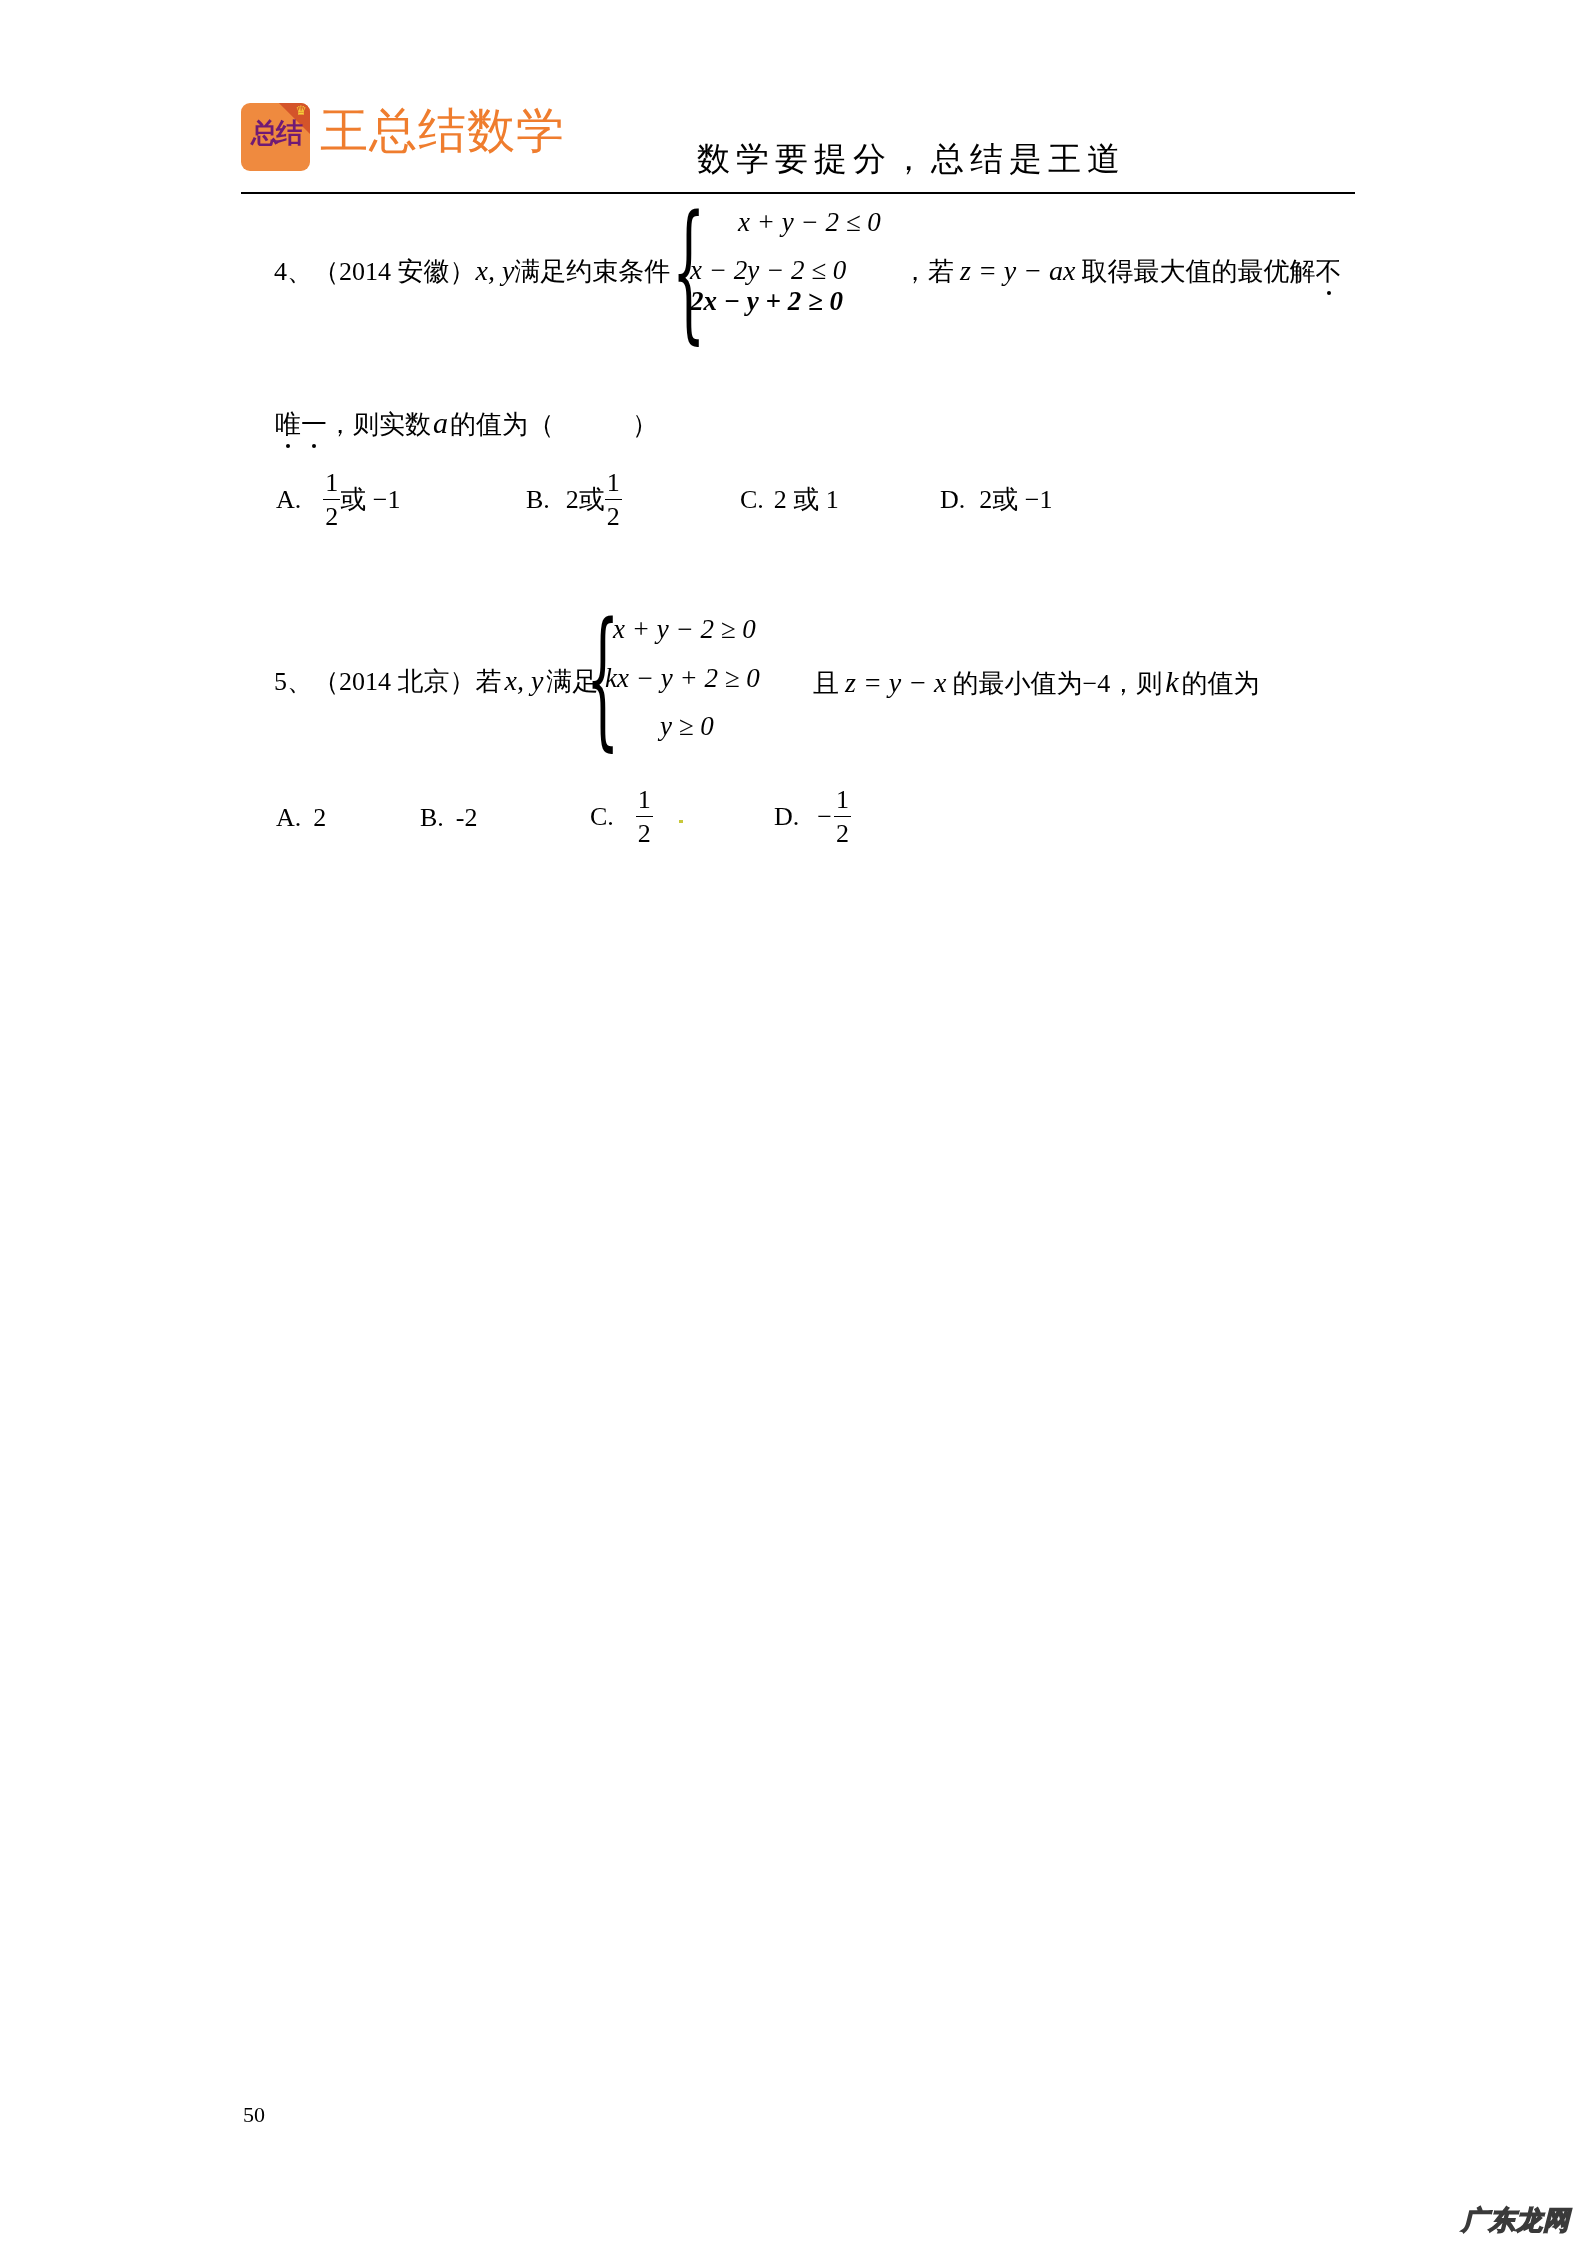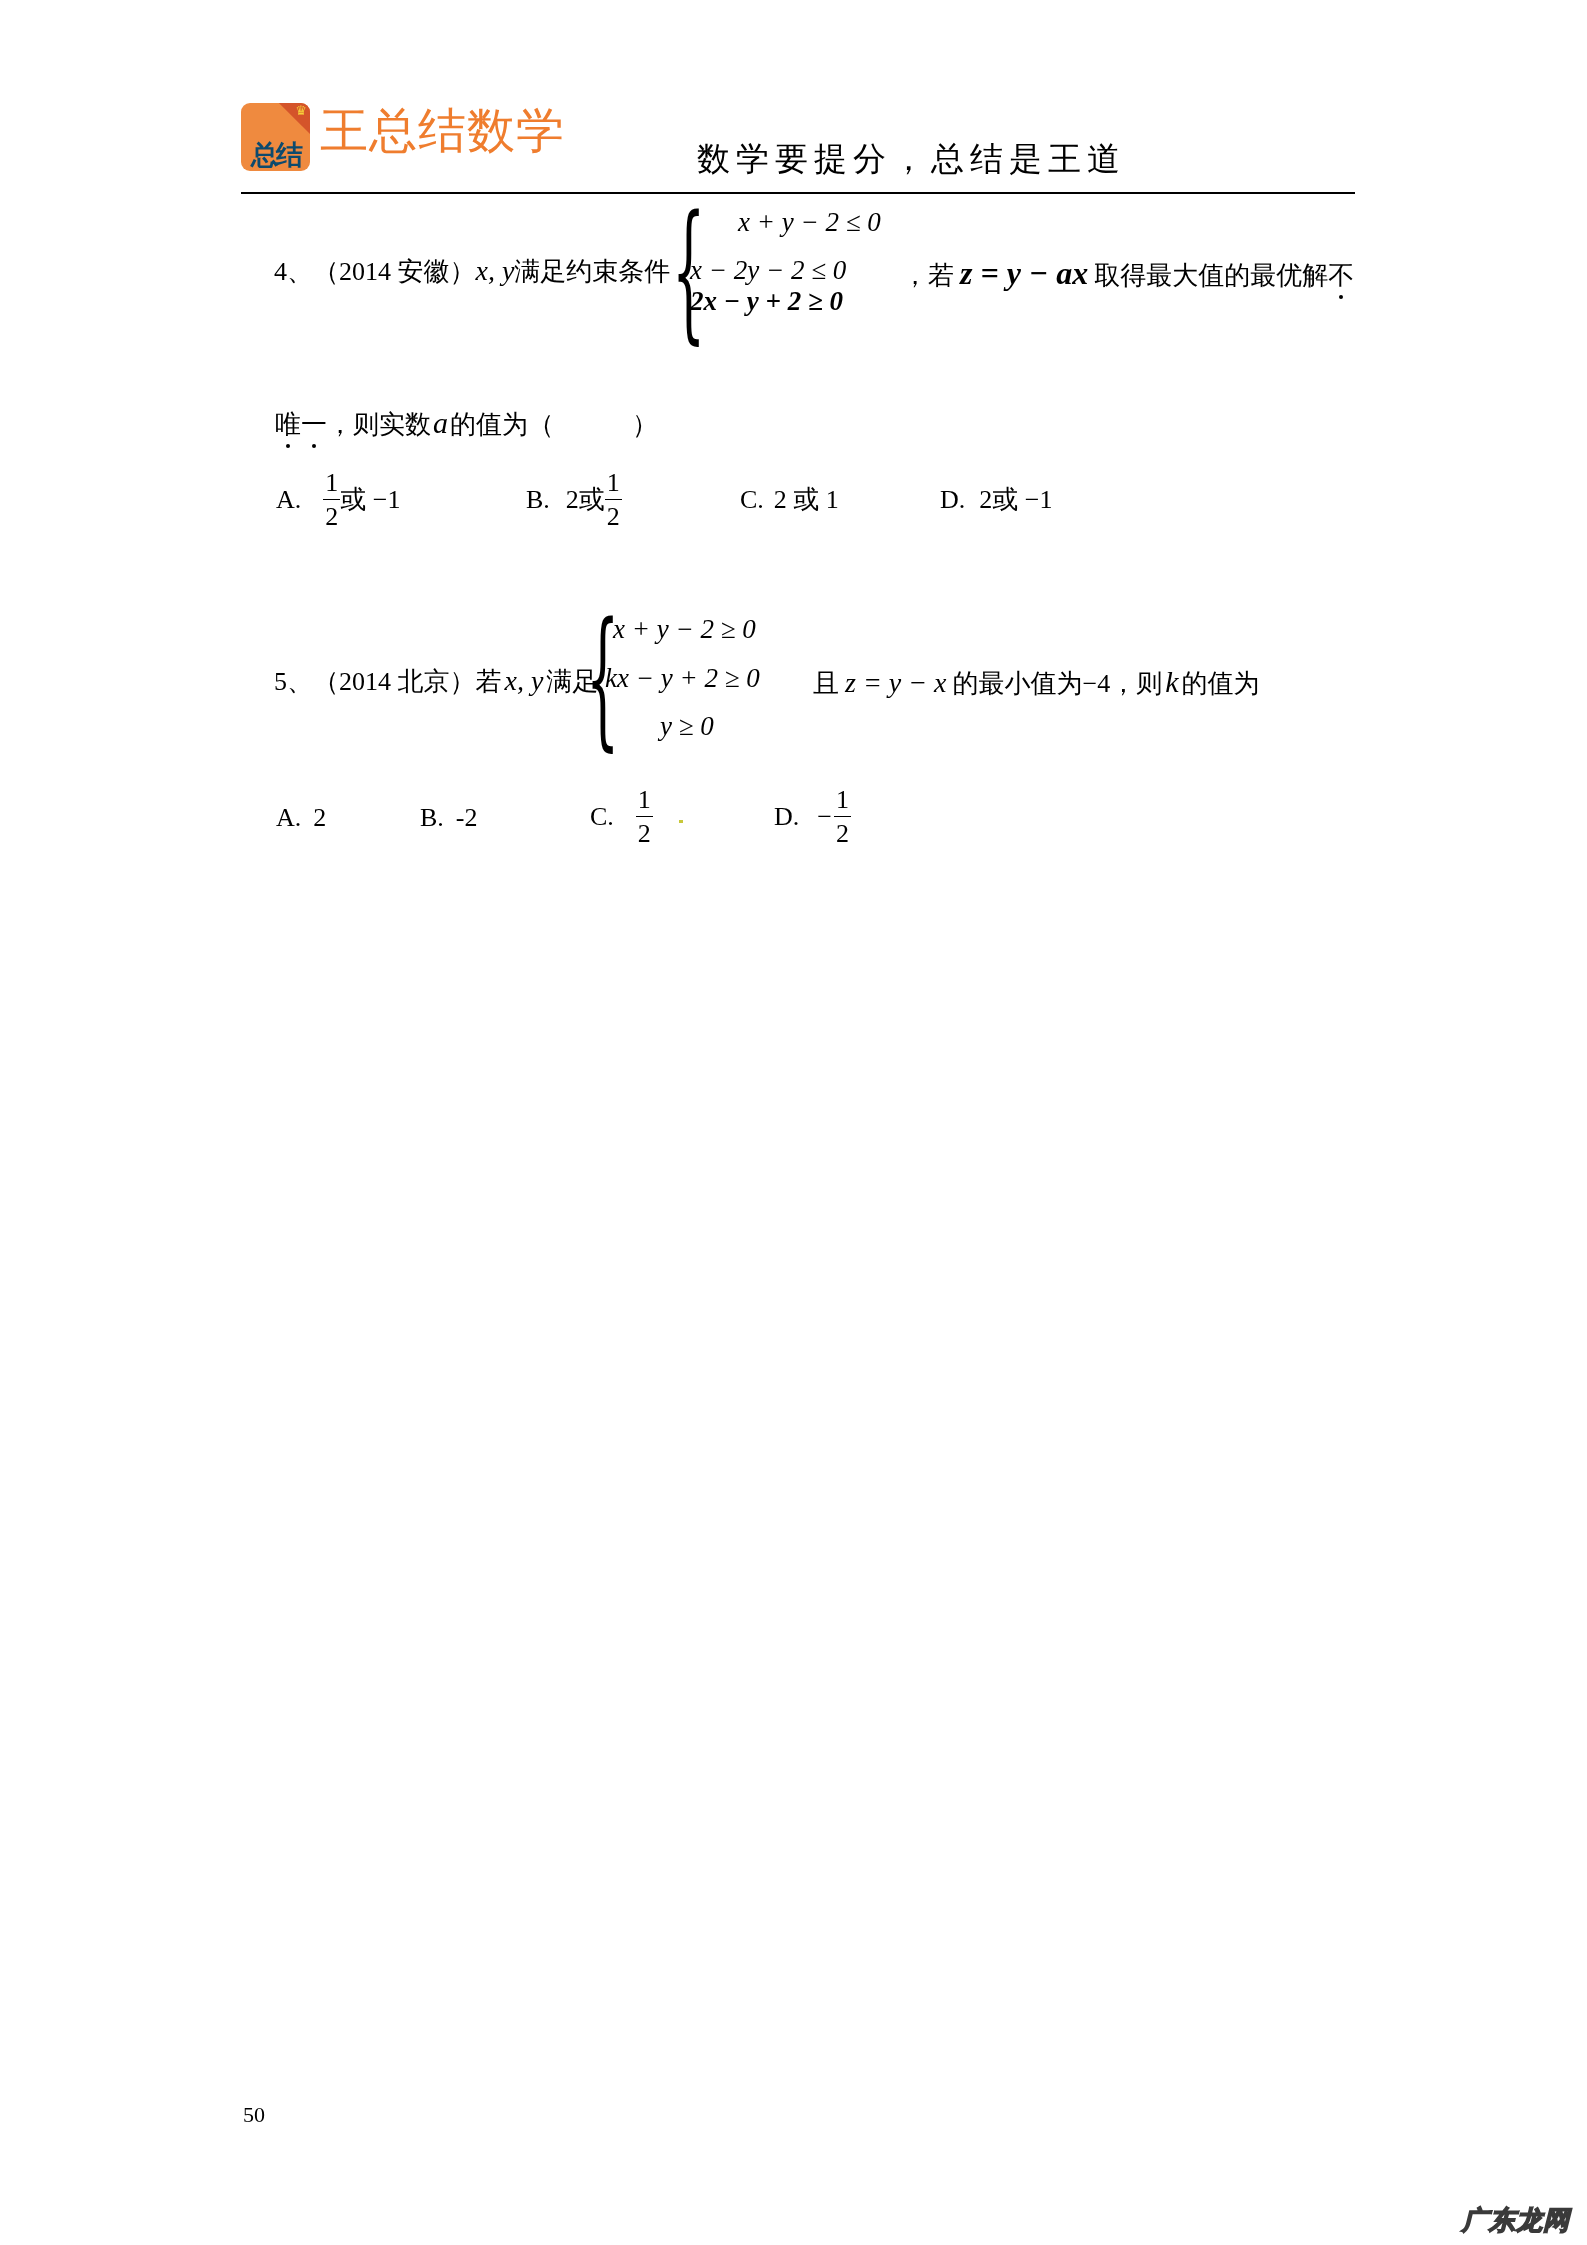--- a/index.html
+++ b/index.html
@@ -8,22 +8,22 @@
   .abs { position: absolute; }
 
   
   .logo-icon { left: 241px; top: 103px; width: 69px; height: 68px; border-radius: 9px;
                background: #ef8a3f; overflow: hidden; }
   .logo-icon .corner { position: absolute; right: -22px; top: -22px; width: 44px; height: 44px;
                background: #d4542a; transform: rotate(45deg); }
   .logo-icon .crown { position: absolute; right: 3px; top: 1px; font-size: 13px; color: #f7d23a;
                font-family: "DejaVu Sans", sans-serif; line-height: 1; }
   .logo-icon .glyph { position: absolute; left: 3px; top: 17px; width: 64px; text-align: center;
-               color: #0c4a6e; font-family: Liberation Mono, monospace; font-size: 27px; font-weight: bold;
-               letter-spacing: -2px; line-height: 1; margin-top: 24px; }
+               color: #701a75; font-family: Liberation Sans, sans-serif; font-size: 27px; font-weight: bold;
+               letter-spacing: -2px; line-height: 1; }
   .logo-text { left: 320px; top: 106px; font-family: "DejaVu Sans", sans-serif; font-size: 48px;
                color: #ef7d2e; letter-spacing: 1px; line-height: 1; }
   .slogan { left: 697px; top: 142px; font-size: 33px; letter-spacing: 6px; line-height: 1;
             font-family: "DejaVu Serif", serif; }
   .rule { left: 241px; top: 192px; width: 1114px; height: 2px; background: #000; }
 
   
   .txt { font-size: 26px; line-height: 1; white-space: nowrap; margin-left: 34px; }
   .m { font-style: italic; font-family: "Liberation Serif", serif; }
   .brace { font-family: "DejaVu Serif", serif; font-weight: 100; line-height: 1; color: #000; }
@@ -57,21 +57,21 @@
 <div class="abs rule"></div>
 
 <div class="abs txt" style="left:240px; top:257px;">
   <span>4、</span><span>（2014 安徽）</span><span class="m" style="font-size:28px;">x, y</span><span>满足约束条件</span>
 </div>
 <div class="abs brace" style="left:672px; top:196px; font-size:150px; transform:scaleX(0.35); transform-origin:left top;">{</div>
 <div class="abs sysrow m" style="left:690px; top:209px;margin-left:48px;">x + y − 2 ≤ 0</div>
 <div class="abs sysrow m" style="left:690px; top:257px;">x − 2y − 2 ≤ 0</div>
 <div class="abs sysrow m" style="left:690px; top:288px;font-weight:bold;">2x − y + 2 ≥ 0</div>
 <div class="abs txt" style="left:868px; top:257px;">
-  <span>，若</span><span class="m" style="font-size:32px; margin:0 6px;font-weight:bold;">z = y − ax</span><span>取得最大值的最优解</span><span class="dot">不</span>
+  <span>，若</span><span class="m" style="font-size:28px; margin:0 6px;">z = y − ax</span><span>取得最大值的最优解</span><span class="dot">不</span>
 </div>
 
 <div class="abs txt" style="left:241px; top:408px;">
   <span class="dot">唯</span><span class="dot">一</span><span>，则实数</span><span class="m" style="font-size:30px; margin:0 2px;">a</span><span>的值为（　　　）</span>
 </div>
 
 <div class="abs txt" style="left:242px; top:463px; display:flex; align-items:center; height:74px;">
   <span style="margin-right:22px;">A.</span>
   <span class="frac">
     <span class="num">1</span>

